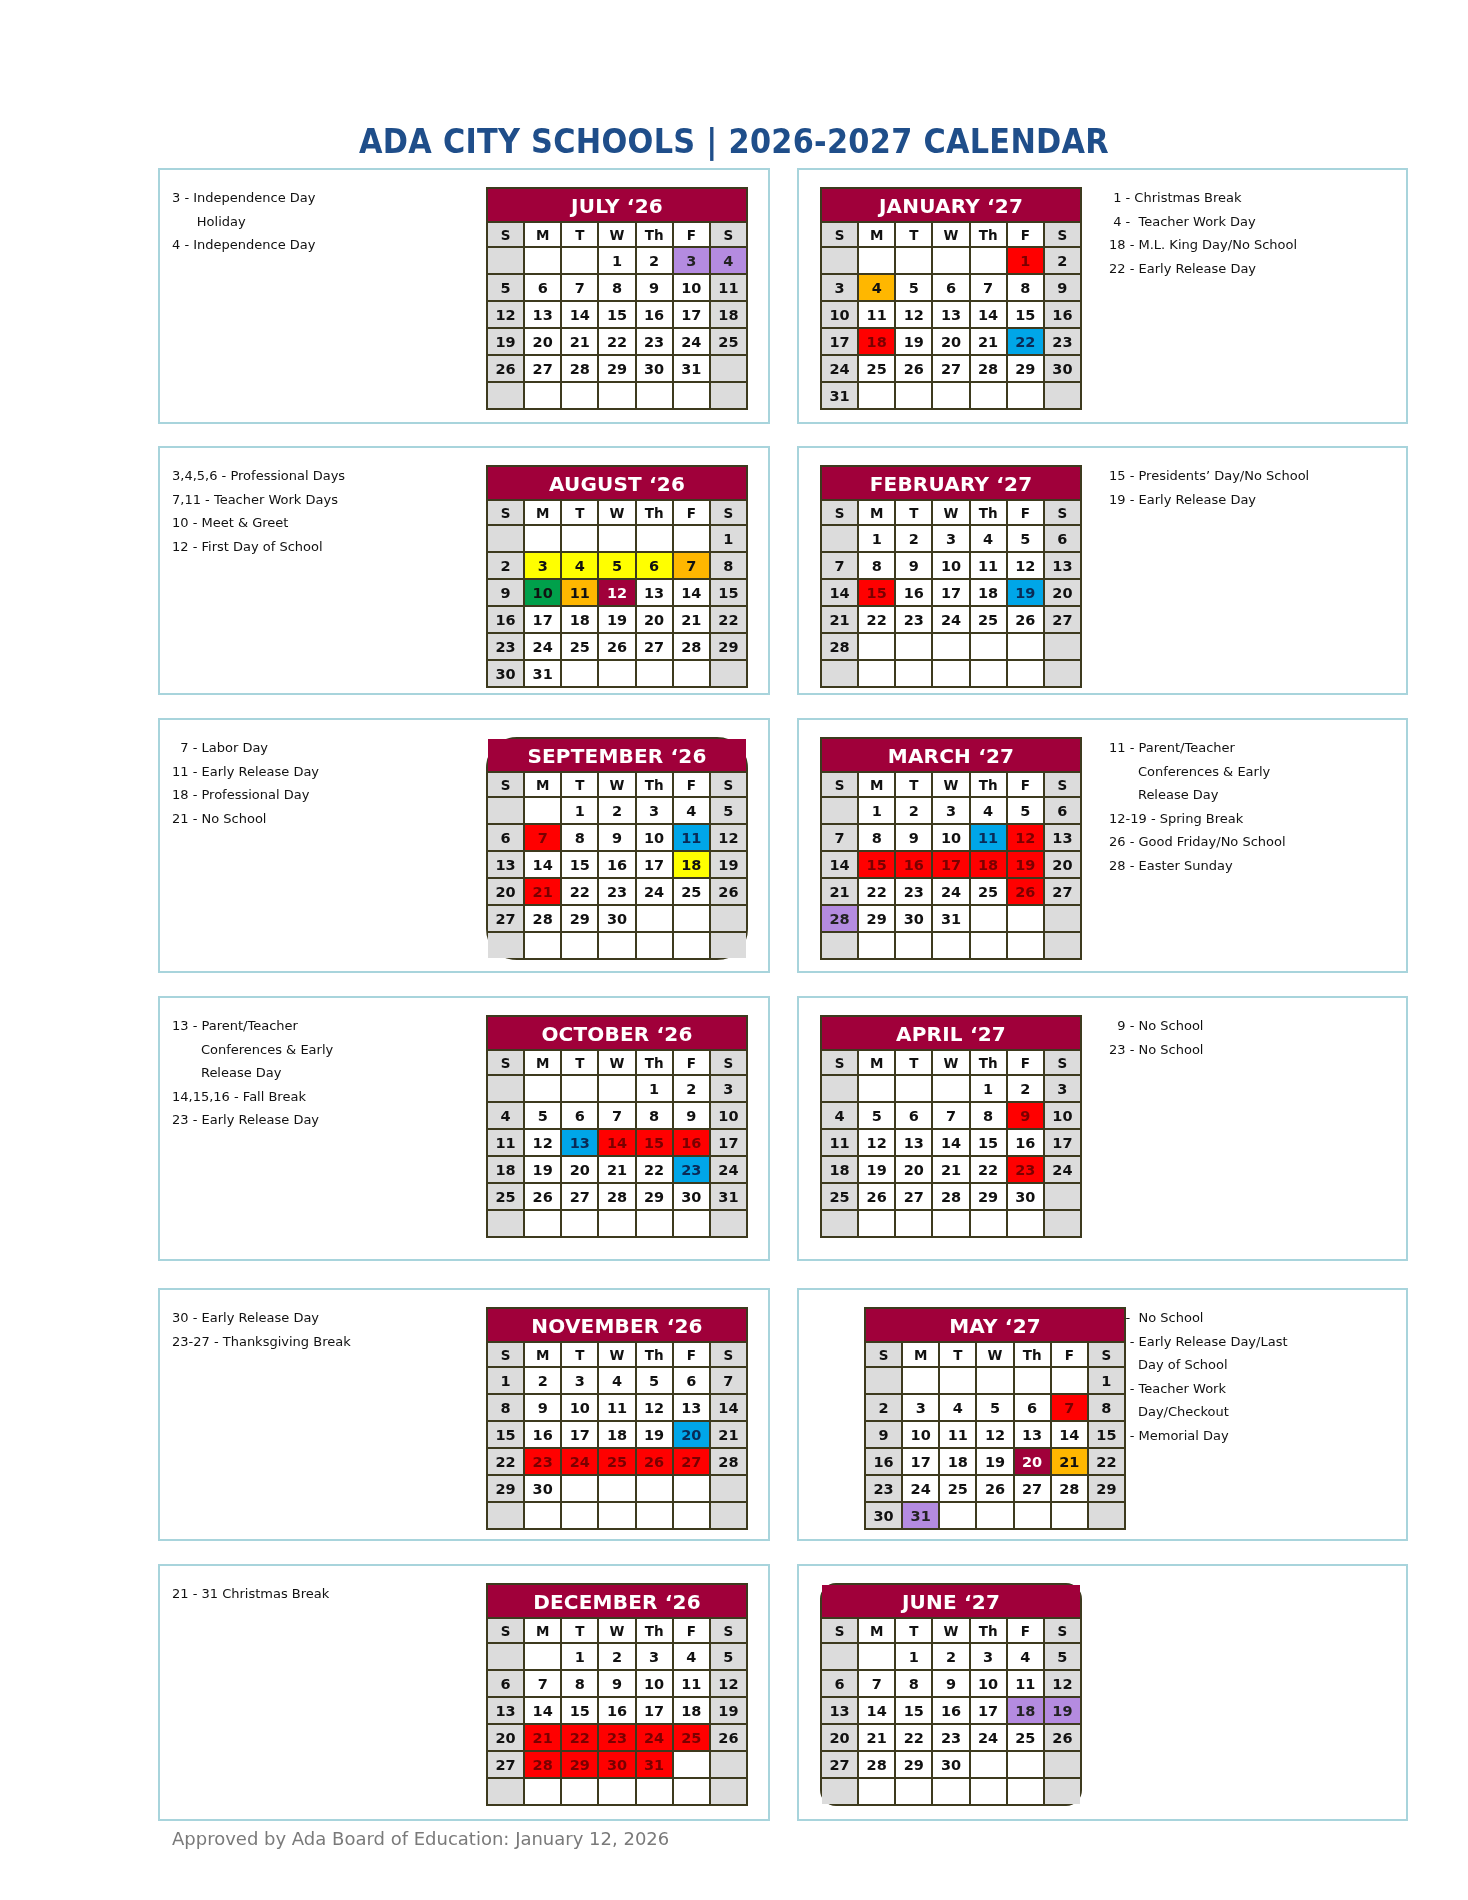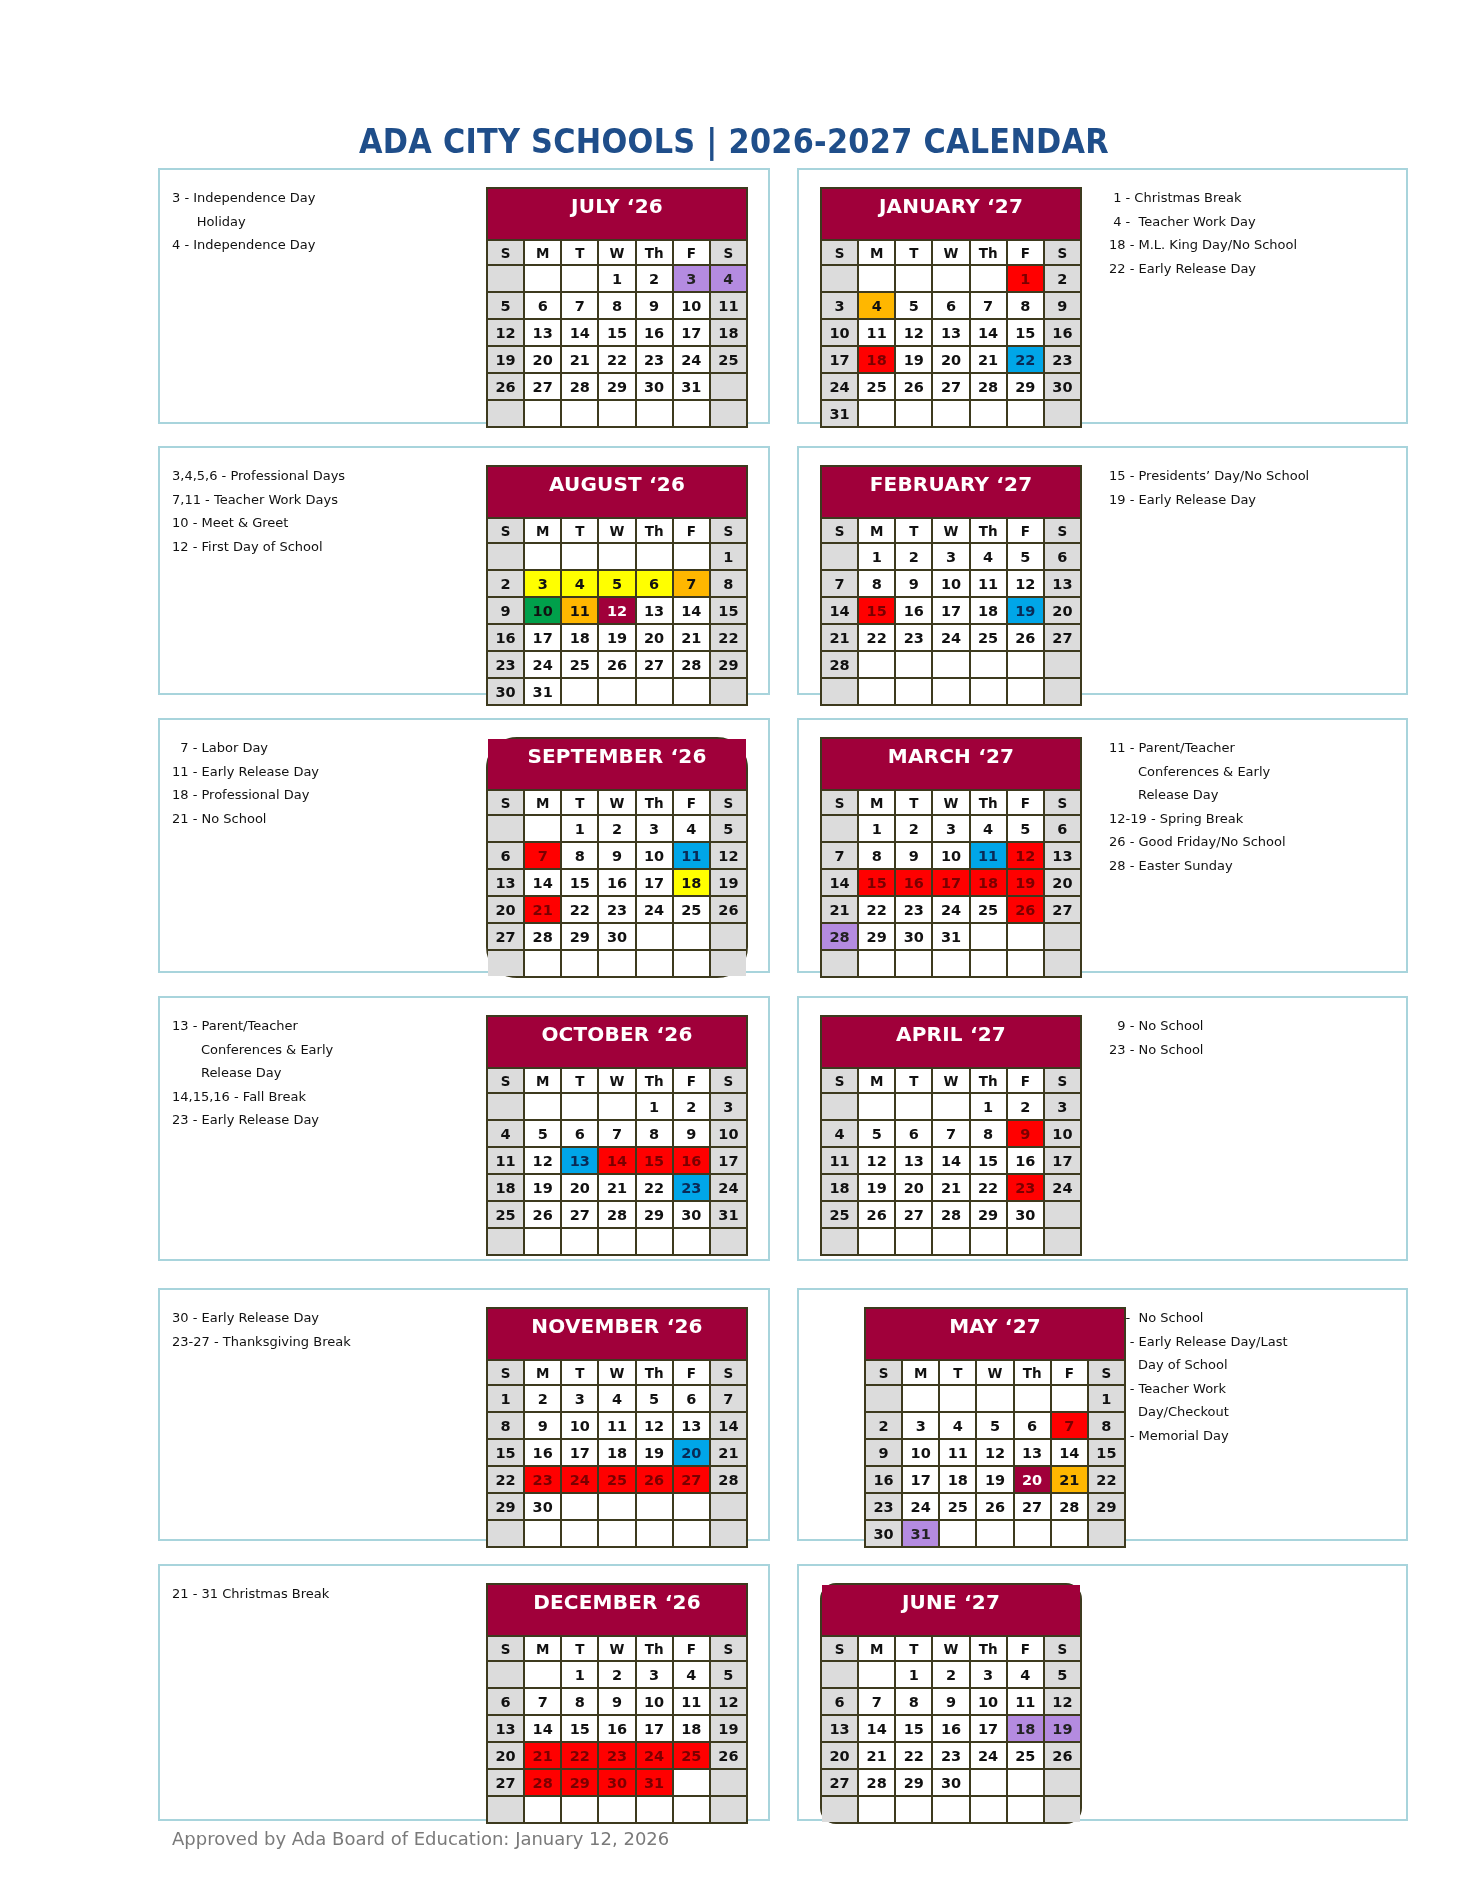--- a/index.html
+++ b/index.html
@@ -8,21 +8,21 @@
   .panel { position:absolute; border:2px solid #a8d4dc; background:#fff; box-sizing:border-box; }
   .panel.left { left:158px; width:612px; }
   .panel.right { left:797px; width:611px; }
   .notes { position:absolute; top:16px; font-size:13px; line-height:23.5px; color:#111; font-family:"DejaVu Sans", sans-serif; }
   .panel.left .notes { left:12px; width:320px; }
   .panel.right .notes { left:310px; width:300px; }
   .note { white-space:pre; }
   .cal { position:absolute; width:262px; border:2px solid #3d3a1e; box-sizing:border-box; background:#3d3a1e; }
   .panel.left .cal { left:326px; }
   .panel.right .cal { left:21px; }
-  .cal-head { height:50px; background:#a0003a; color:#fff; font-weight:bold; font-size:20px; text-align:center; line-height:35px; font-family:"DejaVu Sans", sans-serif; letter-spacing:0.2px; }
+  .cal-head { height:32px; background:#a0003a; color:#fff; font-weight:bold; font-size:20px; text-align:center; line-height:35px; font-family:"DejaVu Sans", sans-serif; letter-spacing:0.2px; }
   .grid { display:grid; grid-template-columns: repeat(7, 1fr); gap:2px; padding-top:2px; }
   .cell { height:25px; background:#fff; text-align:center; line-height:26px; font-weight:bold; font-size:14.5px; font-family:"DejaVu Sans", sans-serif; color:#111; }
   .cell.dow { height:23px; line-height:24px; font-size:13.5px; }
   .cell.we { background:#dcdcdc; }
   .cell.c-red { background:#ff0000; color:#7a0000; }
   .cell.c-blue { background:#00a6e8; color:#0a2a55; }
   .cell.c-yellow { background:#ffff00; color:#111; }
   .cell.c-orange { background:#ffb700; color:#111; }
   .cell.c-green { background:#00a04b; color:#111; }
   .cell.c-maroon { background:#a0003a; color:#fff; }

